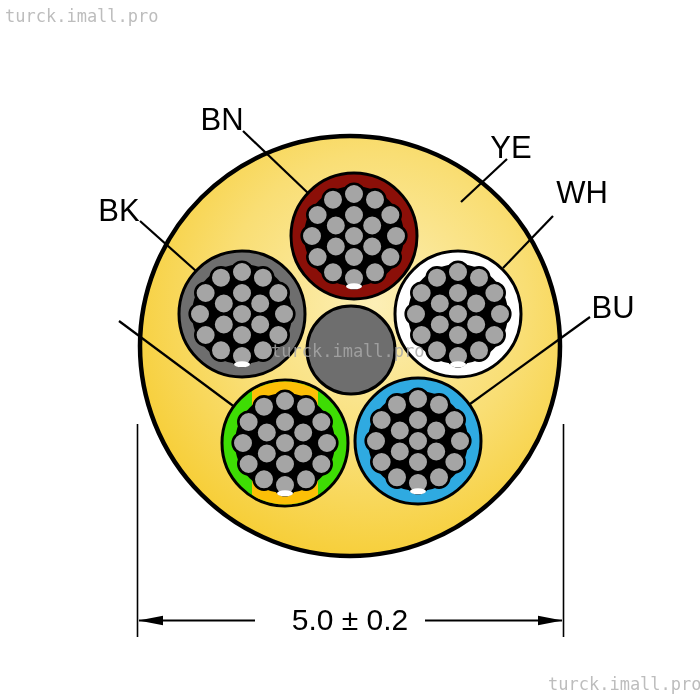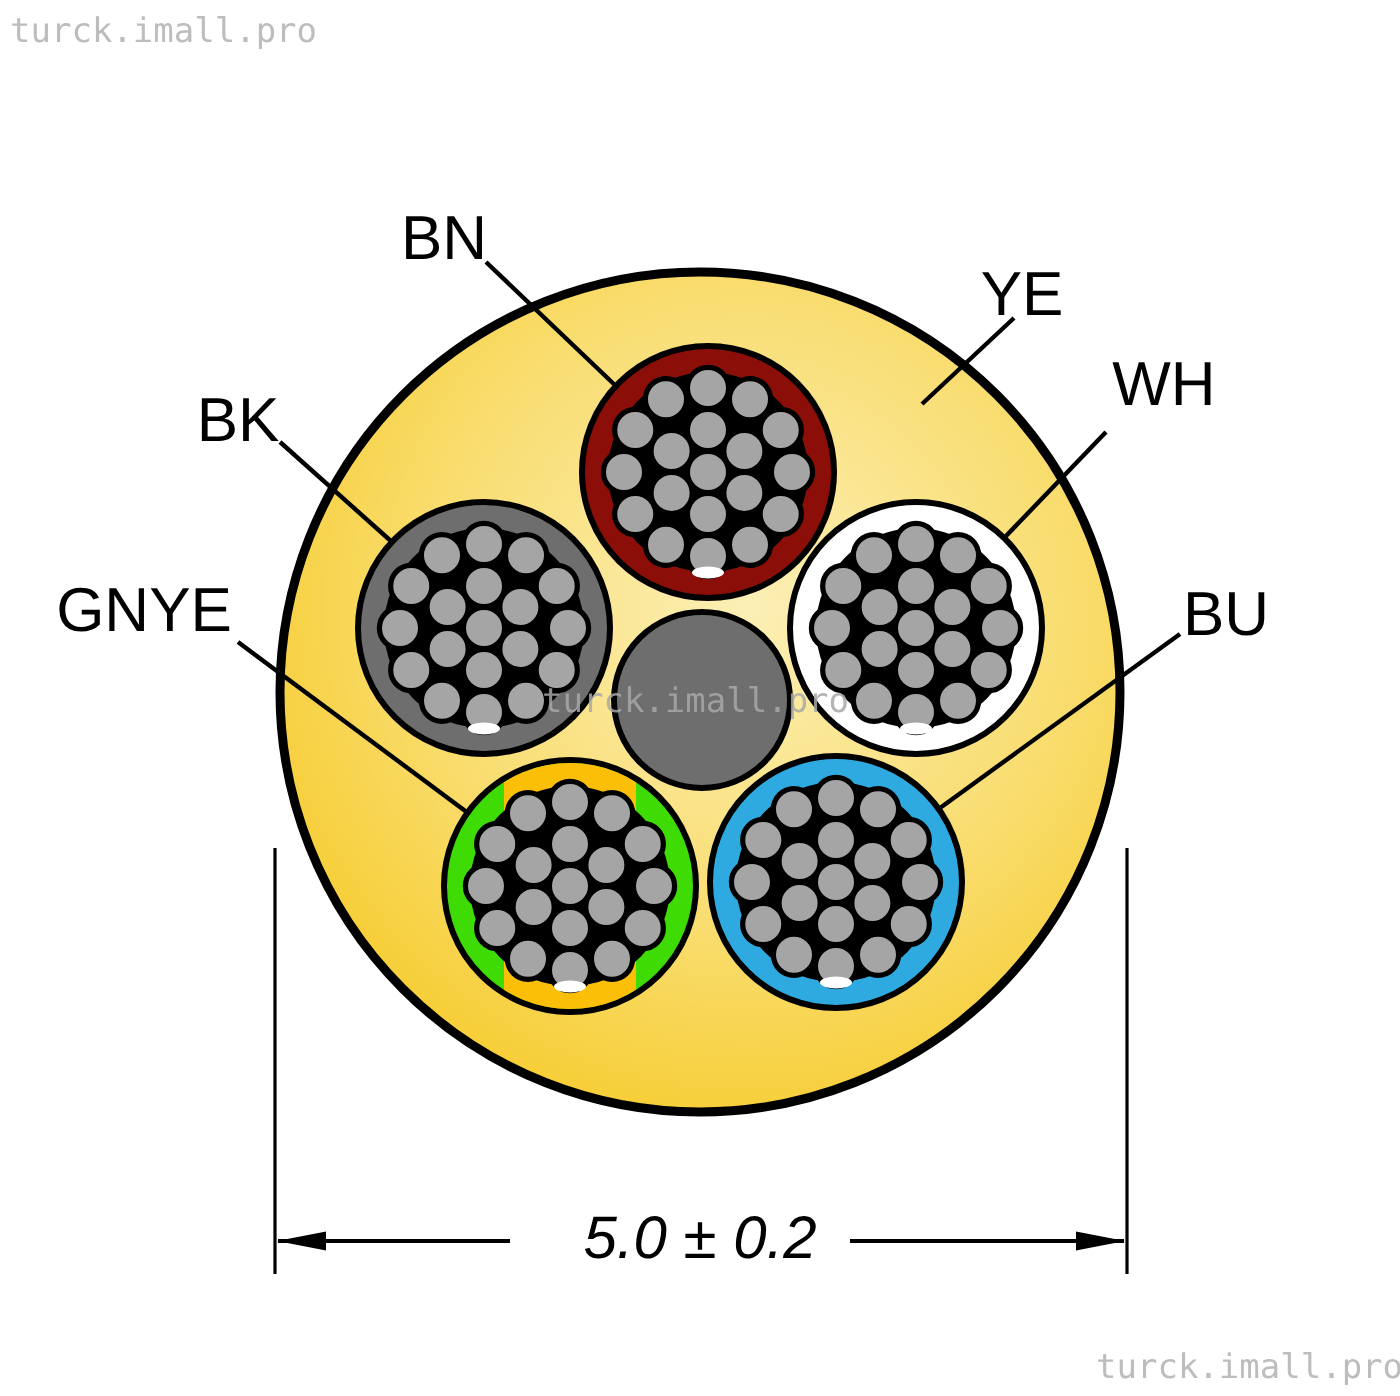--- a/index.html
+++ b/index.html
@@ -5,21 +5,21 @@
   html,body{margin:0;padding:0;background:#fff;}
   .stage{position:relative;width:700px;height:698px;background:#fff;overflow:hidden;
          font-family:"Liberation Sans",sans-serif;}
   .stage svg{position:absolute;left:0;top:0;}
   .watermark{position:absolute;font-family:"DejaVu Sans Mono","Liberation Mono",monospace;
              font-size:17px;color:#bdbdbd;white-space:nowrap;z-index:5;}
   .watermark.center{color:rgba(168,168,168,0.85);z-index:6;}
   .wire-label{position:absolute;transform:translate(-50%,-50%);font-size:31px;color:#000;
               white-space:nowrap;z-index:4;line-height:1;}
   .dim-label{position:absolute;left:350px;top:603px;transform:translateX(-50%);
-             font-size:30px;color:#000;white-space:nowrap;z-index:4;line-height:1.1;font-style:italic;}
+             font-size:30px;color:#000;white-space:nowrap;z-index:4;line-height:1.1;}
 </style>
 </head>
 <body>
 
 <div class="stage">
 
   <svg id="diagram-svg" width="700" height="698" viewBox="0 0 700 698">
       <defs>
         <radialGradient id="jacketGrad" cx="0.56" cy="0.40" r="0.80">
           <stop offset="0" stop-color="#FCEFB6"></stop>
@@ -169,16 +169,15 @@
 
   <div class="watermark" style="left:5px;top:6px;">turck.imall.pro</div>
   <div class="watermark center" style="left:271px;top:341px;">turck.imall.pro</div>
   <div class="watermark" style="left:548px;top:674px;">turck.imall.pro</div>
 
   <div class="wire-label" style="left:222px;top:119px;">BN</div>
   <div class="wire-label" style="left:511px;top:147px;">YE</div>
   <div class="wire-label" style="left:582px;top:192px;">WH</div>
   <div class="wire-label" style="left:613px;top:307px;">BU</div>
   <div class="wire-label" style="left:119px;top:210px;">BK</div>
-  <div class="wire-label" style="left:72px;top:305px;">GNYE</div>
 
   <div class="dim-label">5.0 ± 0.2</div>
 </div>
 
 </body></html>

